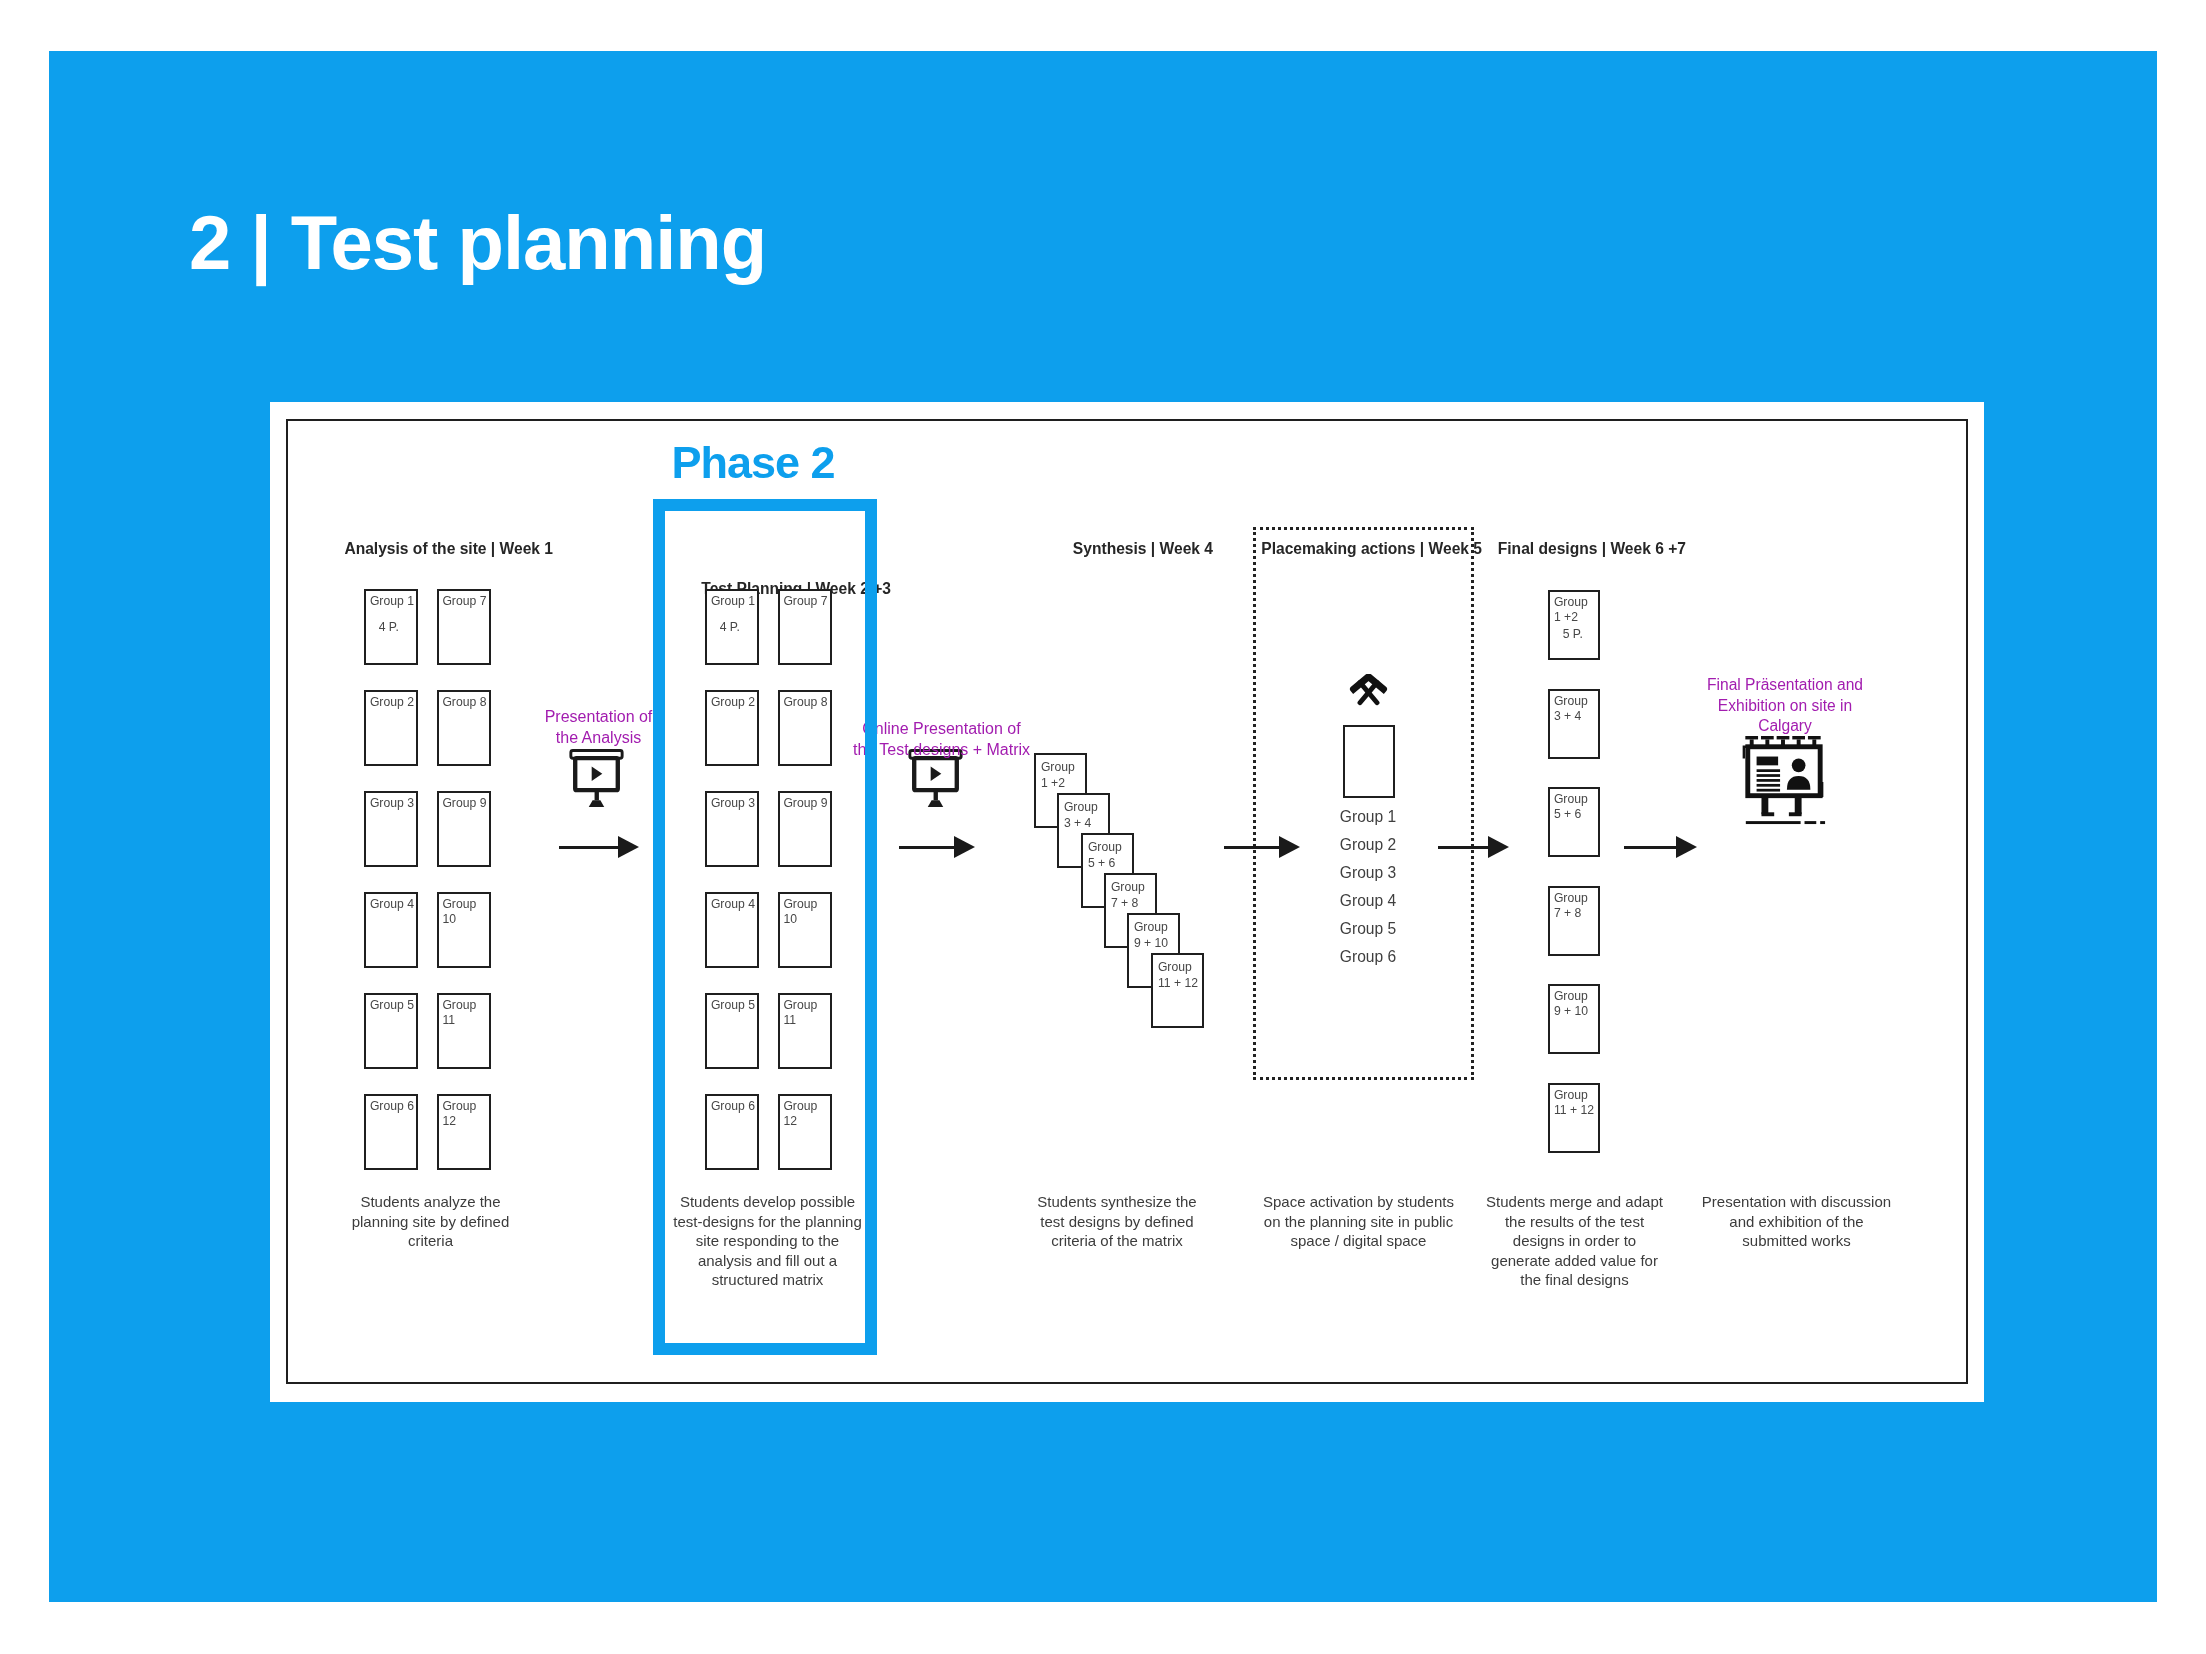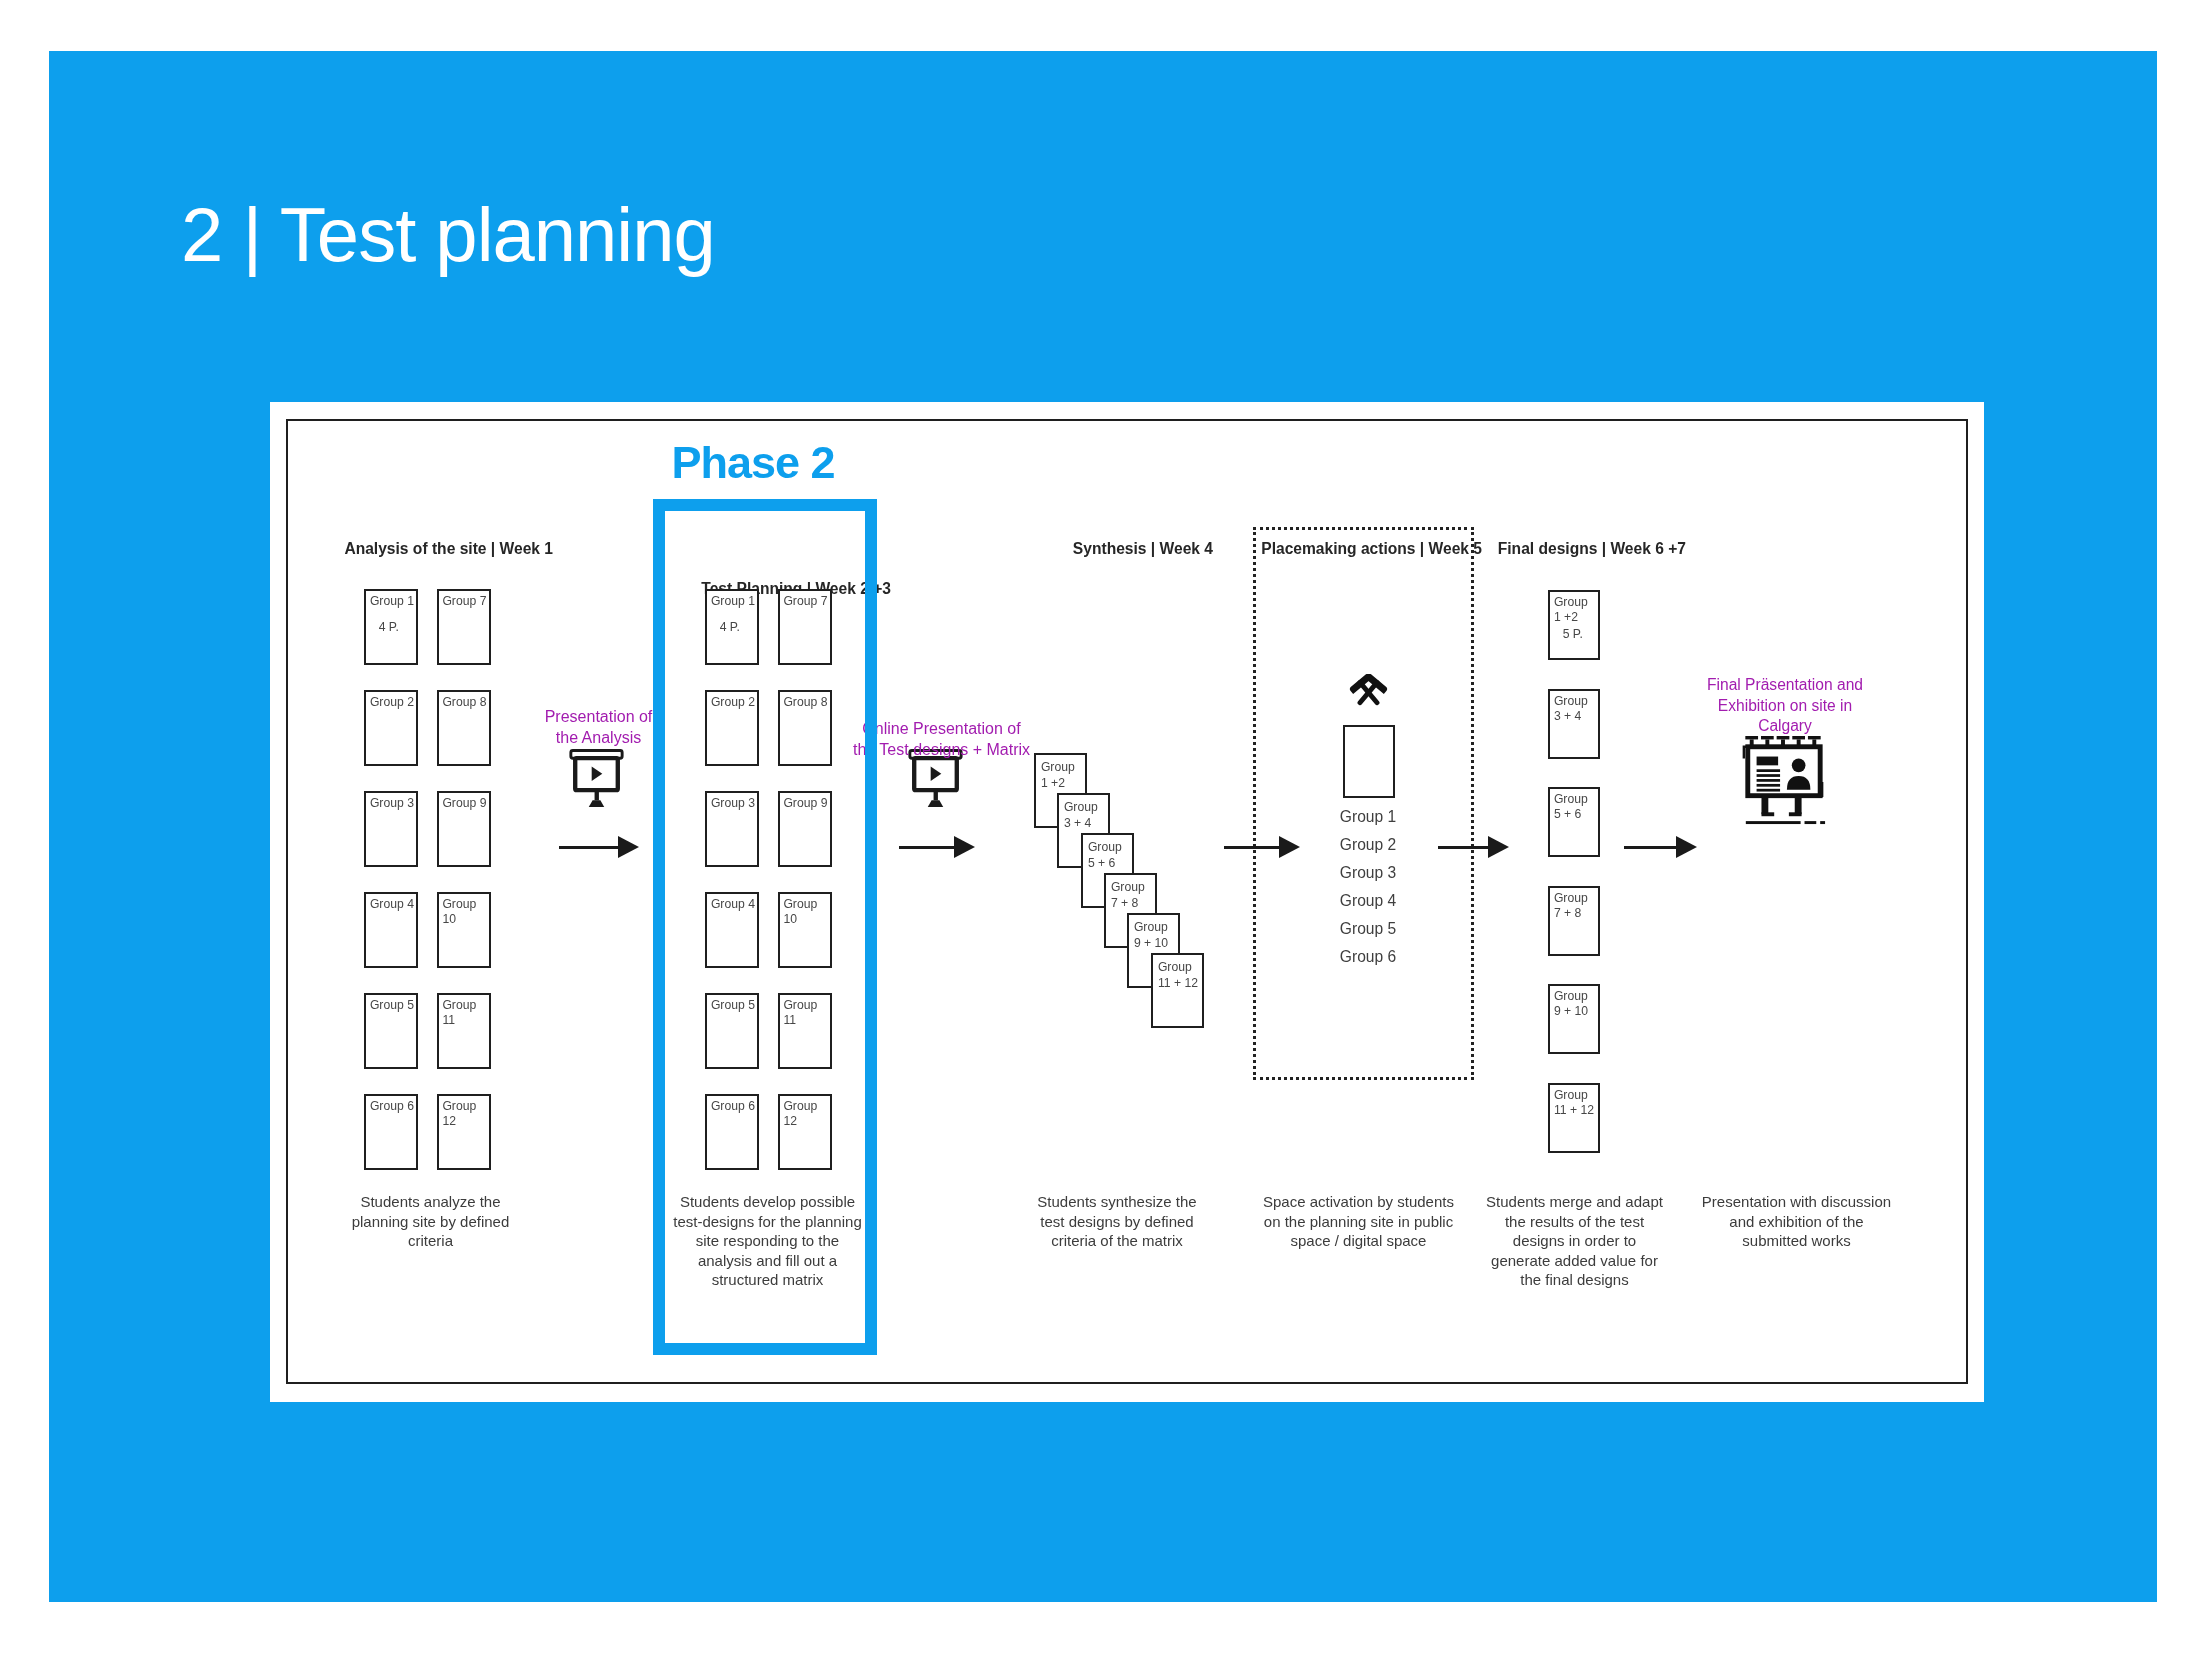--- a/index.html
+++ b/index.html
@@ -1,21 +1,21 @@
 <!DOCTYPE html>
 <html><head>
 <meta charset="utf-8">
 <style>
   html,body{margin:0;padding:0;}
   body{width:2207px;height:1655px;position:relative;background:#ffffff;
        font-family:"Liberation Sans","DejaVu Sans",sans-serif;color:#1a1a1a;overflow:hidden;}
   .abs{position:absolute;}
   .blue-bg{left:49px;top:51px;width:2108px;height:1551px;background:#0d9fed;}
-  .slide-title{left:181px;top:191px;font-size:76px;font-weight:400;color:#ffffff;
-       letter-spacing:-1px;margin:0;white-space:nowrap;}
+  .slide-title{left:181px;top:191px;font-size:76px;font-weight:700;color:#ffffff;
+       letter-spacing:-1px;margin:8px;white-space:nowrap;}
   .panel{left:270px;top:402px;width:1714px;height:1000px;background:#ffffff;}
   .frame{left:286px;top:419px;width:1682px;height:965px;border:2.9px solid #1f1f1f;box-sizing:border-box;}
   .phase-label{left:631px;top:437px;width:244px;text-align:center;font-size:45px;
        font-weight:800;color:#0d9fed;letter-spacing:-1px;}
   .phase-box{left:653px;top:499px;width:224px;height:856px;border:12.7px solid #0d9fed;
        box-sizing:border-box;z-index:5;}
   .col-header{top:540px;font-size:15.6px;font-weight:700;color:#262626;text-align:right;white-space:nowrap;}
   .caption{top:1192px;font-size:15px;line-height:19.5px;color:#3c3c3c;text-align:center;}
   .grid{display:grid;grid-template-columns:54px 54px;column-gap:18.5px;row-gap:25px;}
   .card{width:54px;height:76px;border:2.9px solid #1f1f1f;box-sizing:border-box;background:#fff;

